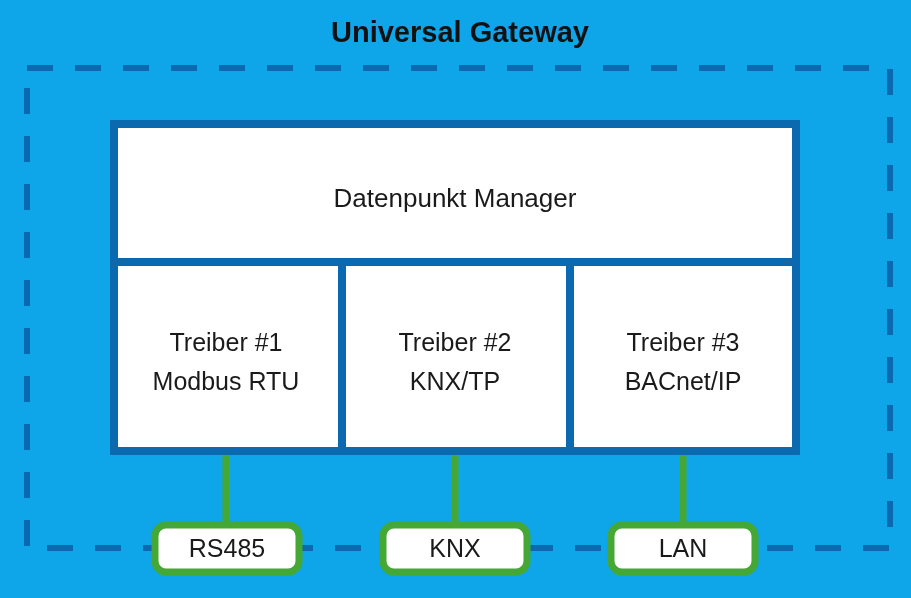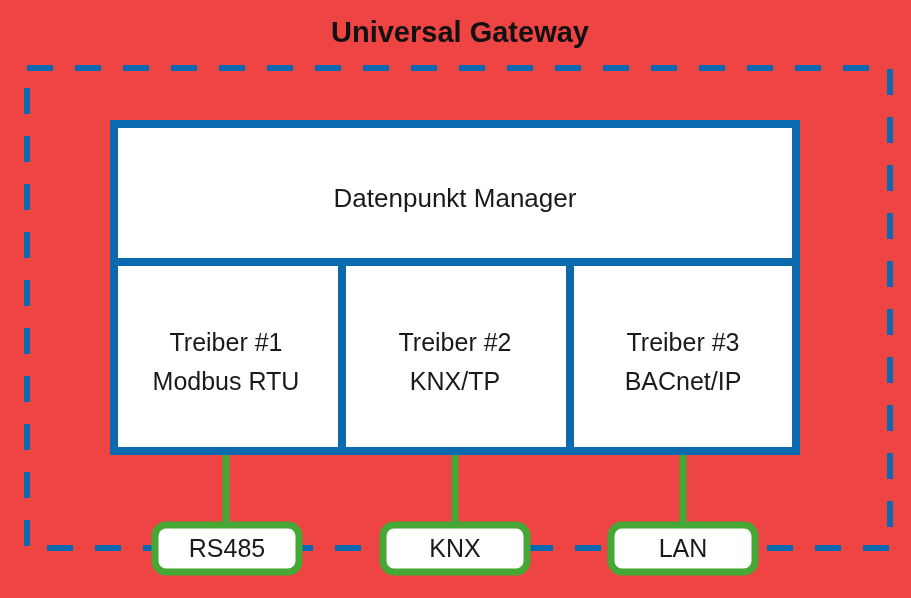--- a/index.html
+++ b/index.html
@@ -9,21 +9,21 @@
   }
   body {
     font-family: "Liberation Sans", sans-serif;
     color: #111111;
   }
   #stage {
     position: relative;
     width: 911px;
     height: 598px;
     overflow: hidden;
-    background: #ef4444;
+    background: #0ea5e9;
   }
   #diagram-svg {
     position: absolute;
     left: 0;
     top: 0;
     width: 911px;
     height: 598px;
   }
   .title-text {
     font-family: "Liberation Sans", sans-serif;

